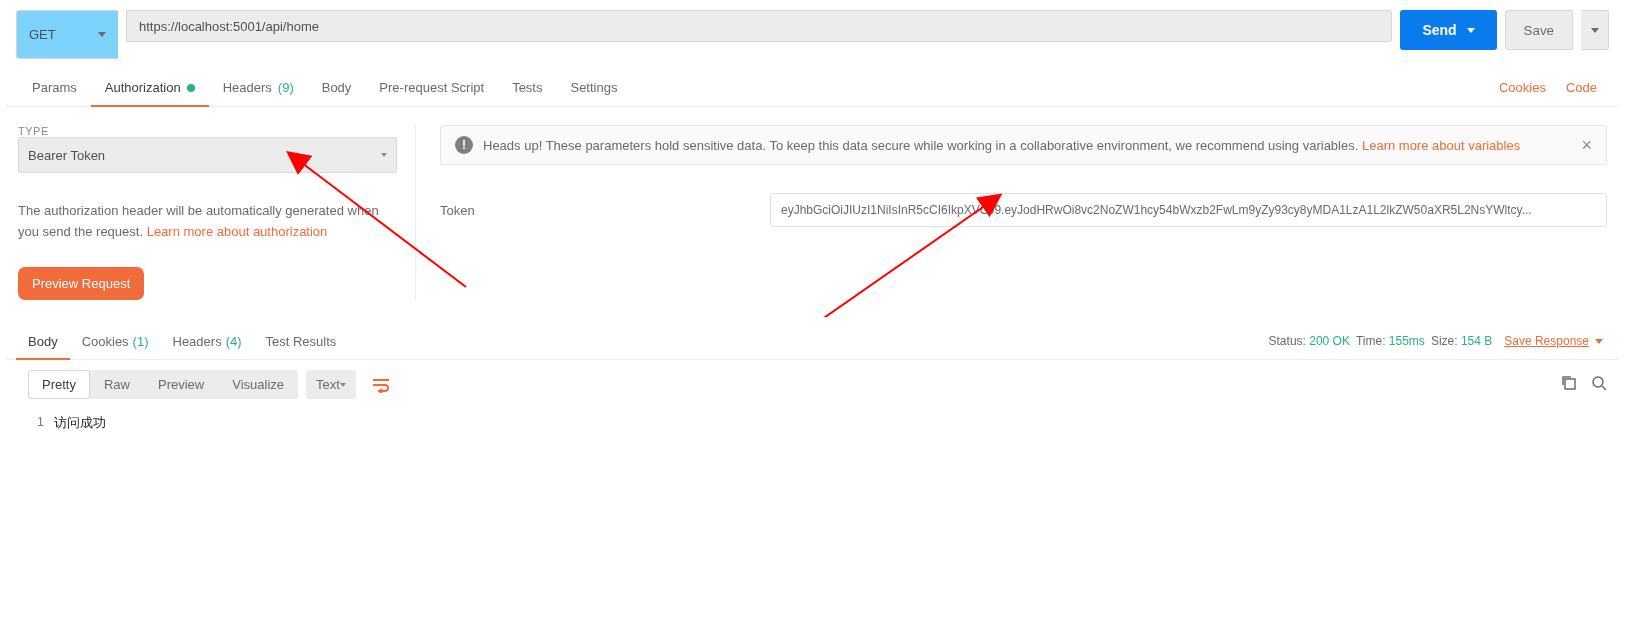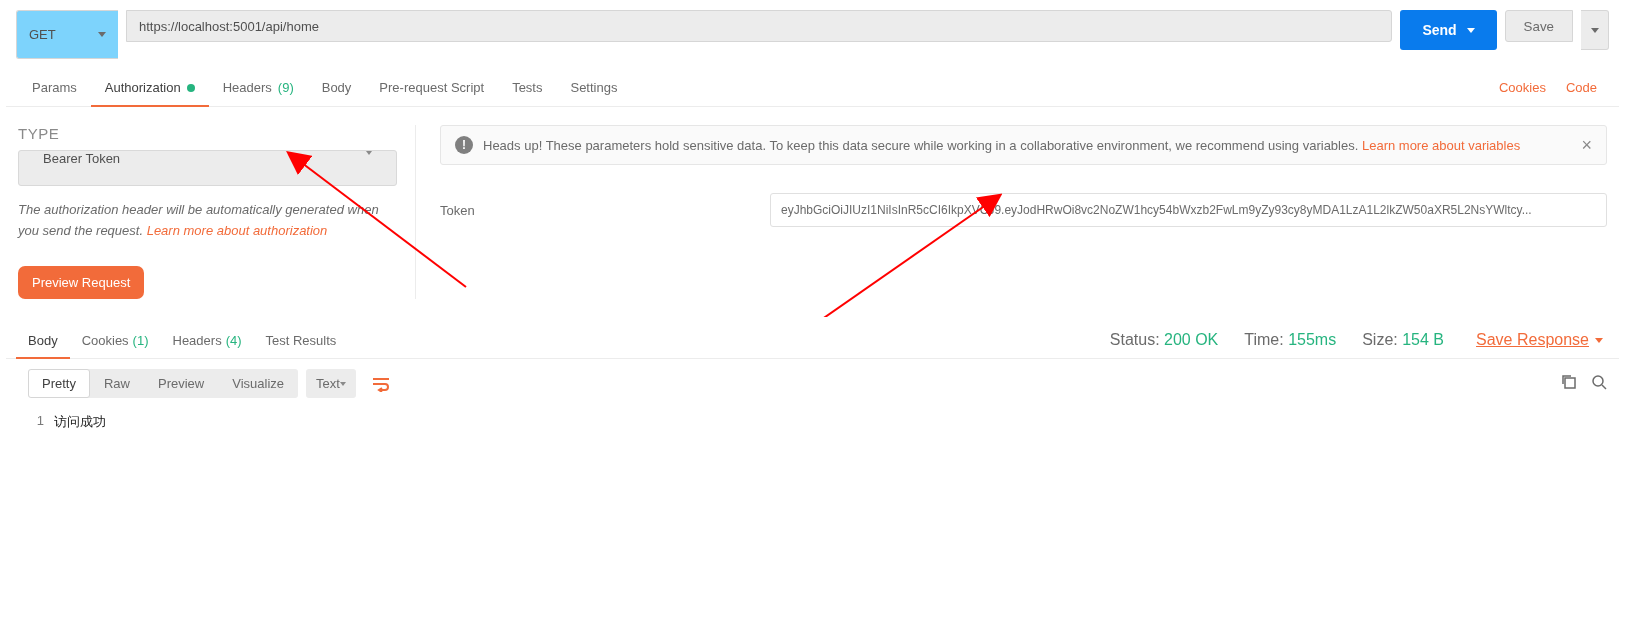--- a/index.html
+++ b/index.html
@@ -19,21 +19,21 @@
     padding: 0 12px; background: #ececec; color: #505050; font-size: 13px;
     height: 32px;
   }
   .send-btn {
     background: #097bed; color: #fff; border: none; border-radius: 3px;
     padding: 0 22px; font-weight: 600; font-size: 14px; cursor: pointer;
     display: flex; align-items: center; gap: 10px; height: 40px;
   }
   .save-btn {
     background: #ececec; color: #6b6b6b; border: 1px solid #d6d6d6; border-radius: 3px 0 0 3px;
-    padding: 0 18px; cursor: pointer; height: 32px; display:flex;align-items:center;
+    padding: 0 18px; cursor: pointer; height: 40px; display:flex;align-items:center;
   }
   .save-caret {
     background: #ececec; border: 1px solid #d6d6d6; border-left: none; border-radius: 0 3px 3px 0;
     width: 28px; height: 40px; display: flex; align-items: center; justify-content: center; cursor: pointer;
   }
   .caret-down {
     width: 0; height: 0; border-left: 4px solid transparent; border-right: 4px solid transparent;
     border-top: 5px solid #6b6b6b;
   }
   .caret-down.white { border-top-color: #fff; }
@@ -45,26 +45,26 @@
   .reqtabs .tab.active { color: #404040; }
   .reqtabs .tab.active::after { content:""; position:absolute; left:0; right:0; bottom:-1px; height:2px; background:#f26b3a; }
   .dot-green { width:8px;height:8px;border-radius:50%;background:#26b47f;display:inline-block; }
   .count-green { color:#26b47f; }
   .spacer { flex:1; }
   .link-orange { color:#f26b3a; cursor:pointer; padding:0 10px; }
 
   
   .authwrap { display:flex; align-items:flex-start; padding: 18px 12px 24px 12px; position:relative; }
   .authleft { width: 398px; padding-right: 18px; border-right: 1px solid #ececec; }
-  .label { color:#8a8a8a; font-size:15px; letter-spacing:.5px; margin-bottom:8px; }
+  .label { color:#8a8a8a; font-size:11px; letter-spacing:.5px; }
   .type-select {
     width:100%; height:36px; background:#ececec; border:1px solid #d9d9d9; border-radius:3px;
-    display:flex; align-items:flex-start; justify-content:space-between; padding:0 24px; color:#505050; cursor:pointer;
-  }
-  .helptext { margin-top:14px; color:#6b6b6b; line-height:1.6;font-style:italic; }
+    display:flex; align-items:center; justify-content:space-between; padding:0 9px; color:#505050; cursor:pointer;
+  }
+  .helptext { margin-top:28px; color:#6b6b6b; line-height:1.6; }
   .preview-btn {
     margin-top:24px; background:#f26b3a; color:#fff; border:none; border-radius:7px;
     padding:9px 14px; font-size:13px; cursor:pointer;
   }
   .authright { flex:1; padding-left: 24px; }
   .notice {
     border:1px solid #e6e6e6; border-radius:3px; background:#fafafa;
     display:flex; align-items:center; padding:10px 14px; gap:10px; color:#6b6b6b;
   }
   .notice .icon-circle {
@@ -76,21 +76,21 @@
   .token-input {
     flex:1; height:34px; border:1px solid #e0e0e0; border-radius:3px; padding:0 10px;
     font-size:12px; color:#6b6b6b; overflow:hidden; text-overflow:ellipsis; white-space:nowrap;
   }
 
   
   .resptabs { display:flex; align-items:center; border-bottom:1px solid #ececec; padding:0 10px; height:36px; }
   .resptabs .tab { padding:0 12px; height:100%; display:flex; align-items:center; gap:4px; color:#6b6b6b; cursor:pointer; position:relative; }
   .resptabs .tab.active { color:#404040; }
   .resptabs .tab.active::after { content:""; position:absolute; left:0; right:0; bottom:-1px; height:2px; background:#f26b3a; }
-  .status-block { margin-left:auto; display:flex; align-items:flex-start; gap:26px; font-size:16px; color:#6b6b6b; }
+  .status-block { margin-left:auto; display:flex; align-items:flex-start; gap:6px; font-size:12px; color:#6b6b6b; }
   .green { color:#26b47f; }
   .save-response { color:#f26b3a; cursor:pointer; display:flex; align-items:center; gap:6px; padding:0 6px;text-decoration:underline; }
 
   
   .fmtbar { display:flex; align-items:center; gap:8px; padding:10px 12px 10px 22px; }
   .seggroup { display:flex; background:#ececec; border-radius:3px; overflow:hidden; }
   .seggroup .seg { padding:7px 14px; color:#6b6b6b; cursor:pointer; font-size:13px; }
   .seggroup .seg.active { background:#fff; box-shadow: inset 0 0 0 1px #d6d6d6; border-radius:3px; color:#404040; }
   .fmt-select { background:#ececec; border-radius:3px; padding:7px 10px; color:#6b6b6b; cursor:pointer; display:flex; align-items:center; gap:0; }
   .wrap-icon { width:34px;height:30px; background:#fff; border-radius:3px; display:flex;align-items:center;justify-content:center; cursor:pointer; }

